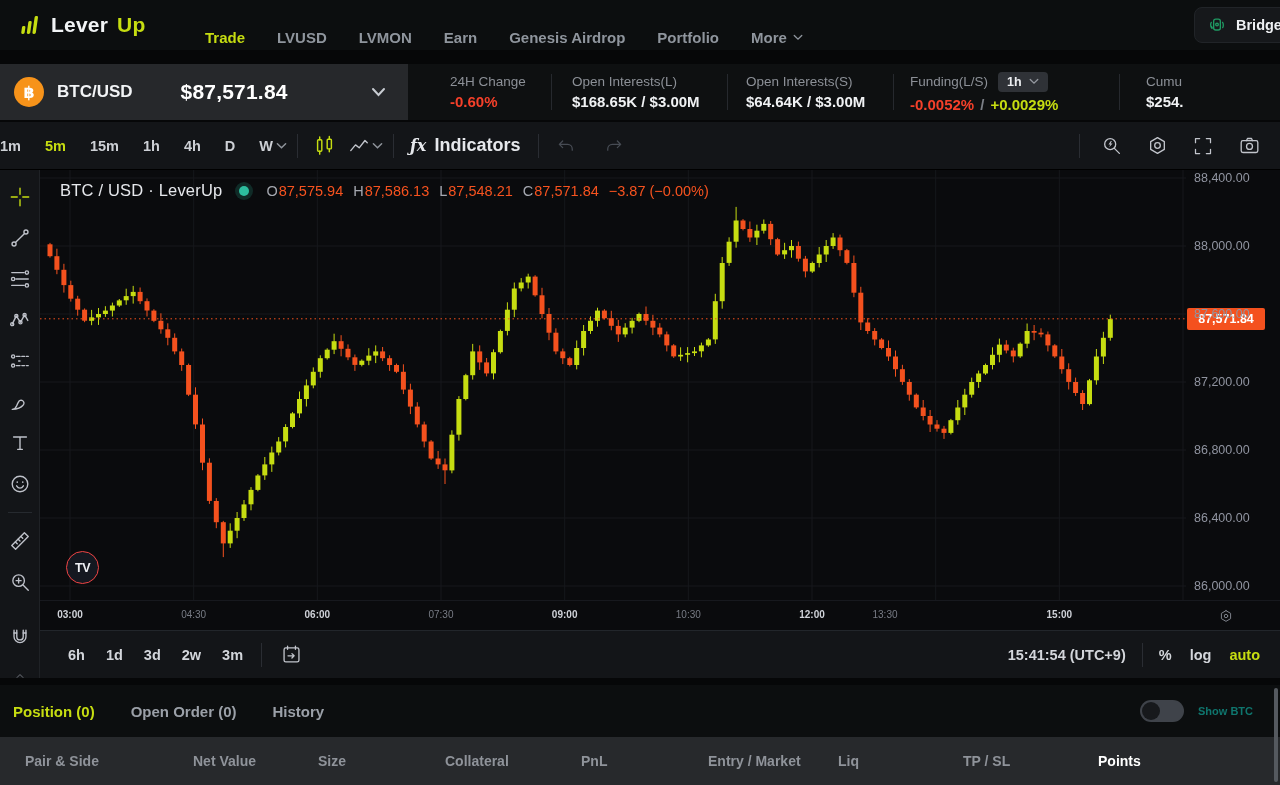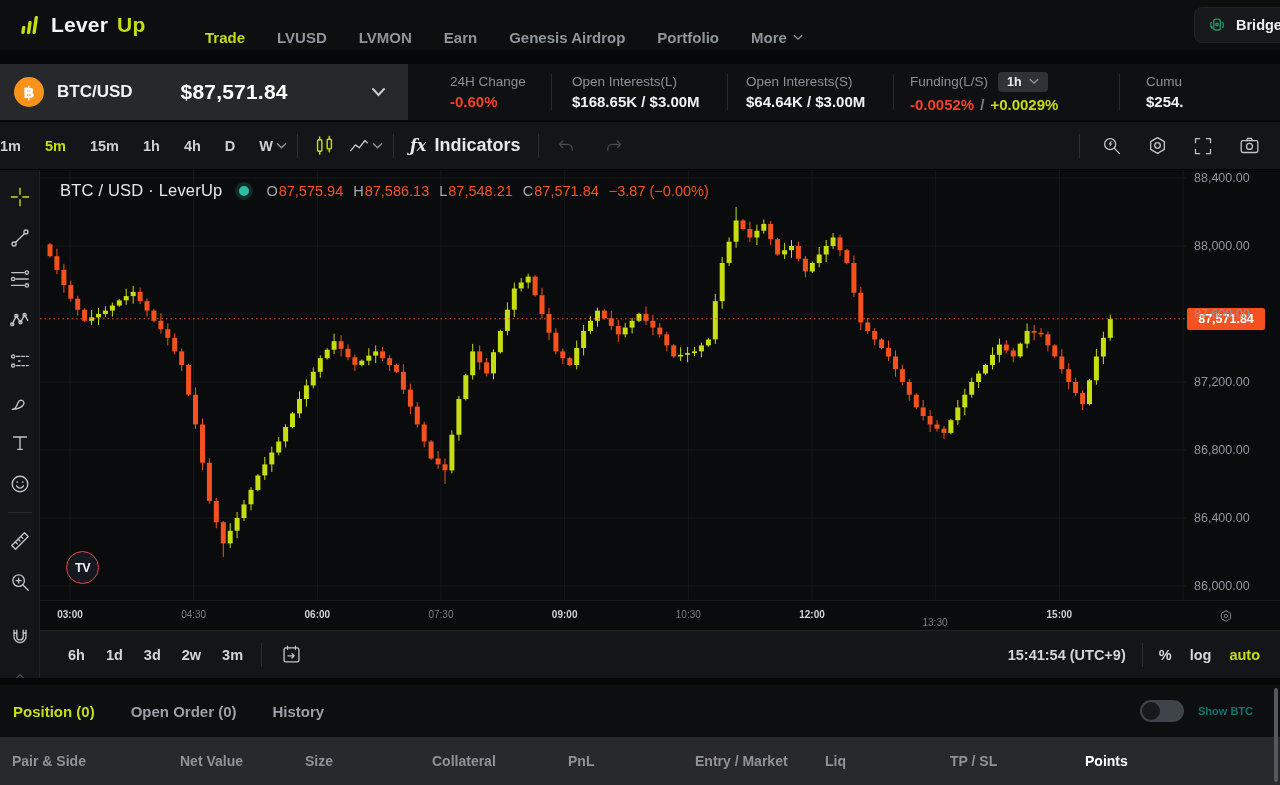--- a/index.html
+++ b/index.html
@@ -115,21 +115,21 @@
   .positions { position:absolute; left:0; top:685px; width:1280px; height:100px; background:#0c0e0f; }
   .tabs-row { position:relative; height:52px; display:flex; align-items:center; gap:36px; padding-left:13px; }
   .tab { font-size:15px; font-weight:700; color:#9ba0a8; cursor:pointer; white-space:nowrap; }
   .tab.active { color:#c6dd11; }
   .showbtc { position:absolute; right:27px; top:0; height:52px; display:flex; align-items:center; gap:14px; }
   .toggle { width:44px; height:22px; border-radius:11px; background:#3f434a; position:relative; cursor:pointer; }
   .toggle .knob { position:absolute; left:2px; top:2px; width:18px; height:18px; border-radius:50%; background:#17191c; }
   .showbtc .lbl { font-size:11px; font-weight:600; color:#0f766e; }
   .thead { position:absolute; left:0; top:52px; width:1280px; height:48px; background:#27292c;
     display:grid; grid-template-columns:168px 125px 127px 136px 127px 130px 125px 135px auto;
-    align-items:center; padding-left:12px; }
+    align-items:center; padding-left:25px; }
   .th { font-size:14px; font-weight:600; color:#8f939a; white-space:nowrap; }
   .th.strong { color:#ffffff; font-weight:700; }
   .panel-scrollbar { position:absolute; right:2px; top:3px; width:4px; height:94px; background:#55595f; border-radius:2px; }
 </style>
 </head>
 <body>
 
 <div class="app">
 
   <header class="topnav">
@@ -779,21 +779,21 @@
             <circle cx="12" cy="12" r="2.6"></circle>
           </svg>
         </span>
     <span class="ta-label major" style="left: 30px;">03:00</span>
         <span class="ta-label" style="left: 153.666px;">04:30</span>
         <span class="ta-label major" style="left: 277.332px;">06:00</span>
         <span class="ta-label" style="left: 400.998px;">07:30</span>
         <span class="ta-label major" style="left: 524.664px;">09:00</span>
         <span class="ta-label" style="left: 648.33px;">10:30</span>
         <span class="ta-label major" style="left: 771.996px;">12:00</span>
-        <span class="ta-label" style="left: 895px; margin-top: 8px;">13:30</span>
+        <span class="ta-label" style="left: 845px;">13:30</span>
         <span class="ta-label major" style="left: 1019.33px;">15:00</span>
       </div>
   </section>
 
   <section class="btoolbar">
     <div class="range-list" id="rangeList">
         <span class="range">6h</span>
         <span class="range">1d</span>
         <span class="range">3d</span>
         <span class="range">2w</span>

